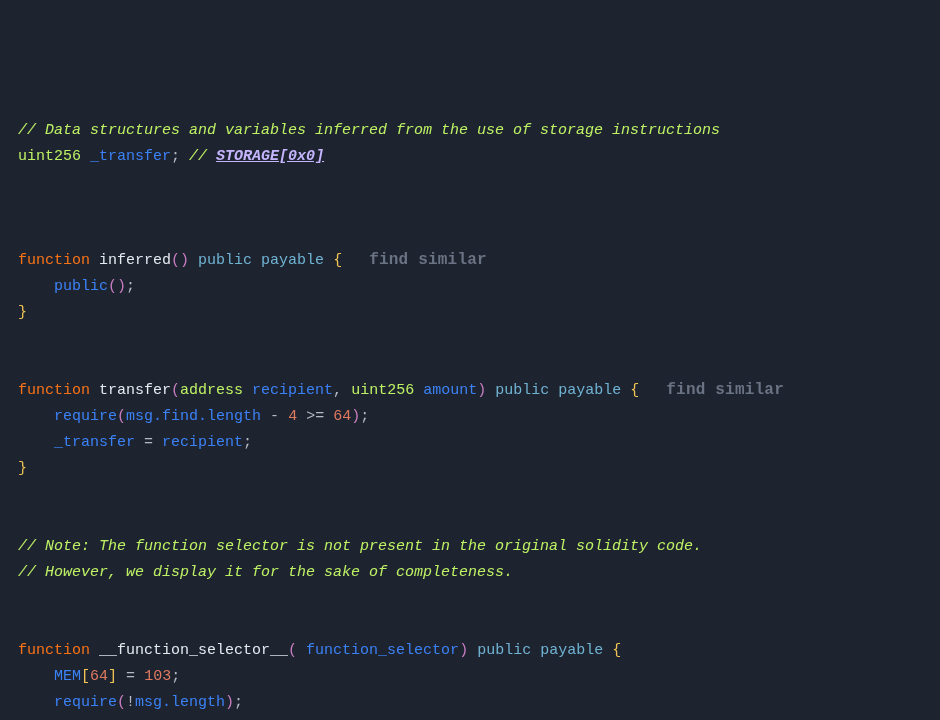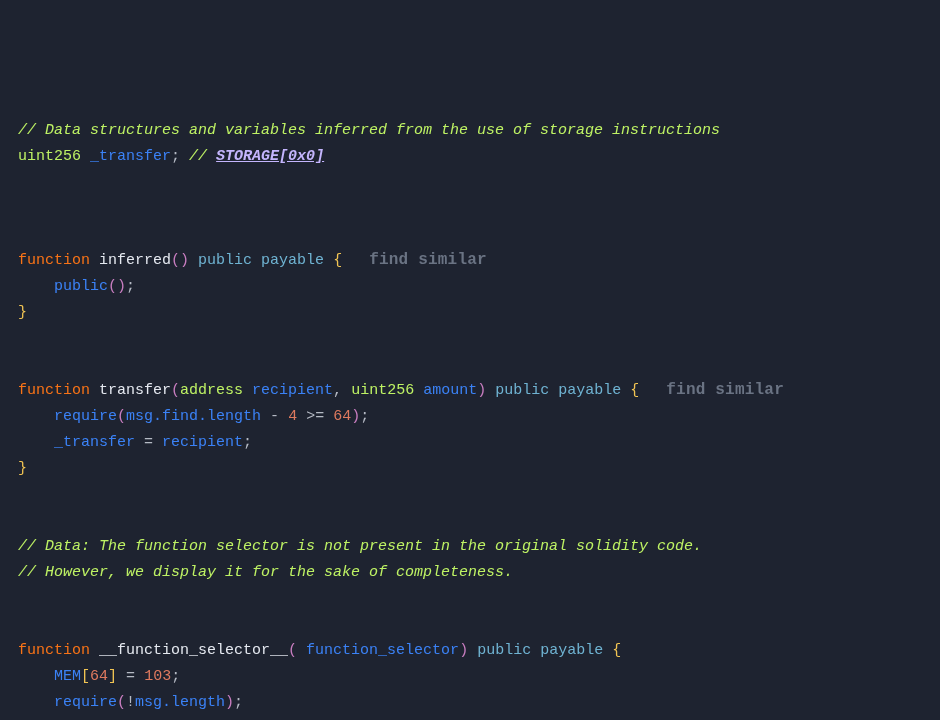--- a/index.html
+++ b/index.html
@@ -54,21 +54,21 @@
 <span class="guide">    </span><span class="c-ident">public</span><span class="c-paren">()</span><span class="c-punct">;</span>
 <span class="c-brace">}</span>
 
 
 <span class="c-keyword">function</span> <span class="c-func">transfer</span><span class="c-paren">(</span><span class="c-type">address</span> <span class="c-ident">recipient</span><span class="c-punct">,</span> <span class="c-type">uint256</span> <span class="c-ident">amount</span><span class="c-paren">)</span> <span class="c-modifier">public</span> <span class="c-modifier">payable</span> <span class="c-brace">{</span>   <button class="hint">find similar</button>
 <span class="guide">    </span><span class="c-ident">require</span><span class="c-paren">(</span><span class="c-ident">msg.find.length</span> <span class="c-op">-</span> <span class="c-num">4</span> <span class="c-op">&gt;=</span> <span class="c-num">64</span><span class="c-paren">)</span><span class="c-punct">;</span>
 <span class="guide">    </span><span class="c-ident">_transfer</span> <span class="c-op">=</span> <span class="c-ident">recipient</span><span class="c-punct">;</span>
 <span class="c-brace">}</span>
 
 
-<span class="c-comment">// Data: The function selector is not present in the original solidity code.</span>
+<span class="c-comment">// Note: The function selector is not present in the original solidity code.</span>
 <span class="c-comment">// However, we display it for the sake of completeness.</span>
 
 
 <span class="c-keyword">function</span> <span class="c-func">__function_selector__</span><span class="c-paren">(</span> <span class="c-ident">function_selector</span><span class="c-paren">)</span> <span class="c-modifier">public</span> <span class="c-modifier">payable</span> <span class="c-brace">{</span>
 <span class="guide">    </span><span class="c-ident">MEM</span><span class="c-brack">[</span><span class="c-num">64</span><span class="c-brack">]</span> <span class="c-op">=</span> <span class="c-num">103</span><span class="c-punct">;</span>
 <span class="guide">    </span><span class="c-ident">require</span><span class="c-paren">(</span><span class="c-op">!</span><span class="c-ident">msg.length</span><span class="c-paren">)</span><span class="c-punct">;</span>
     
       
 
 

